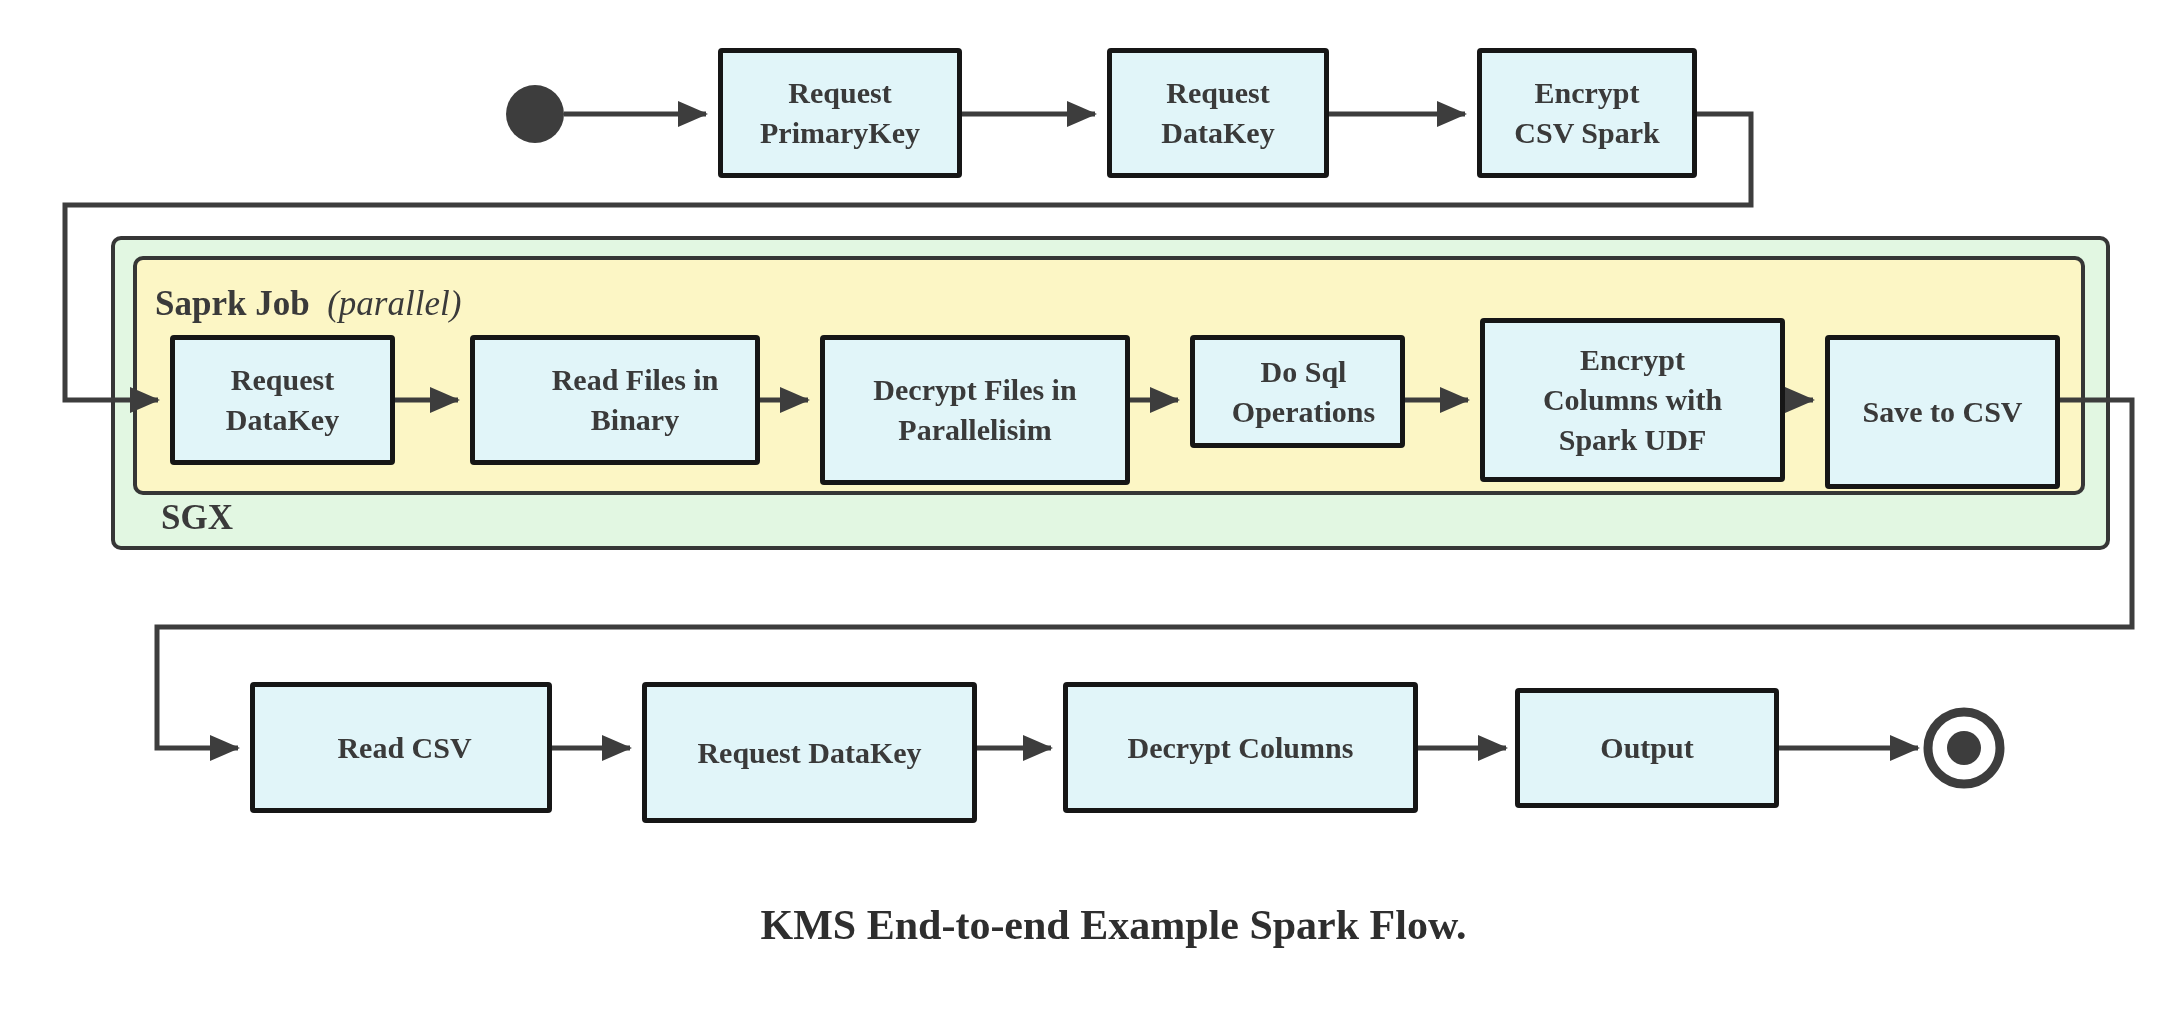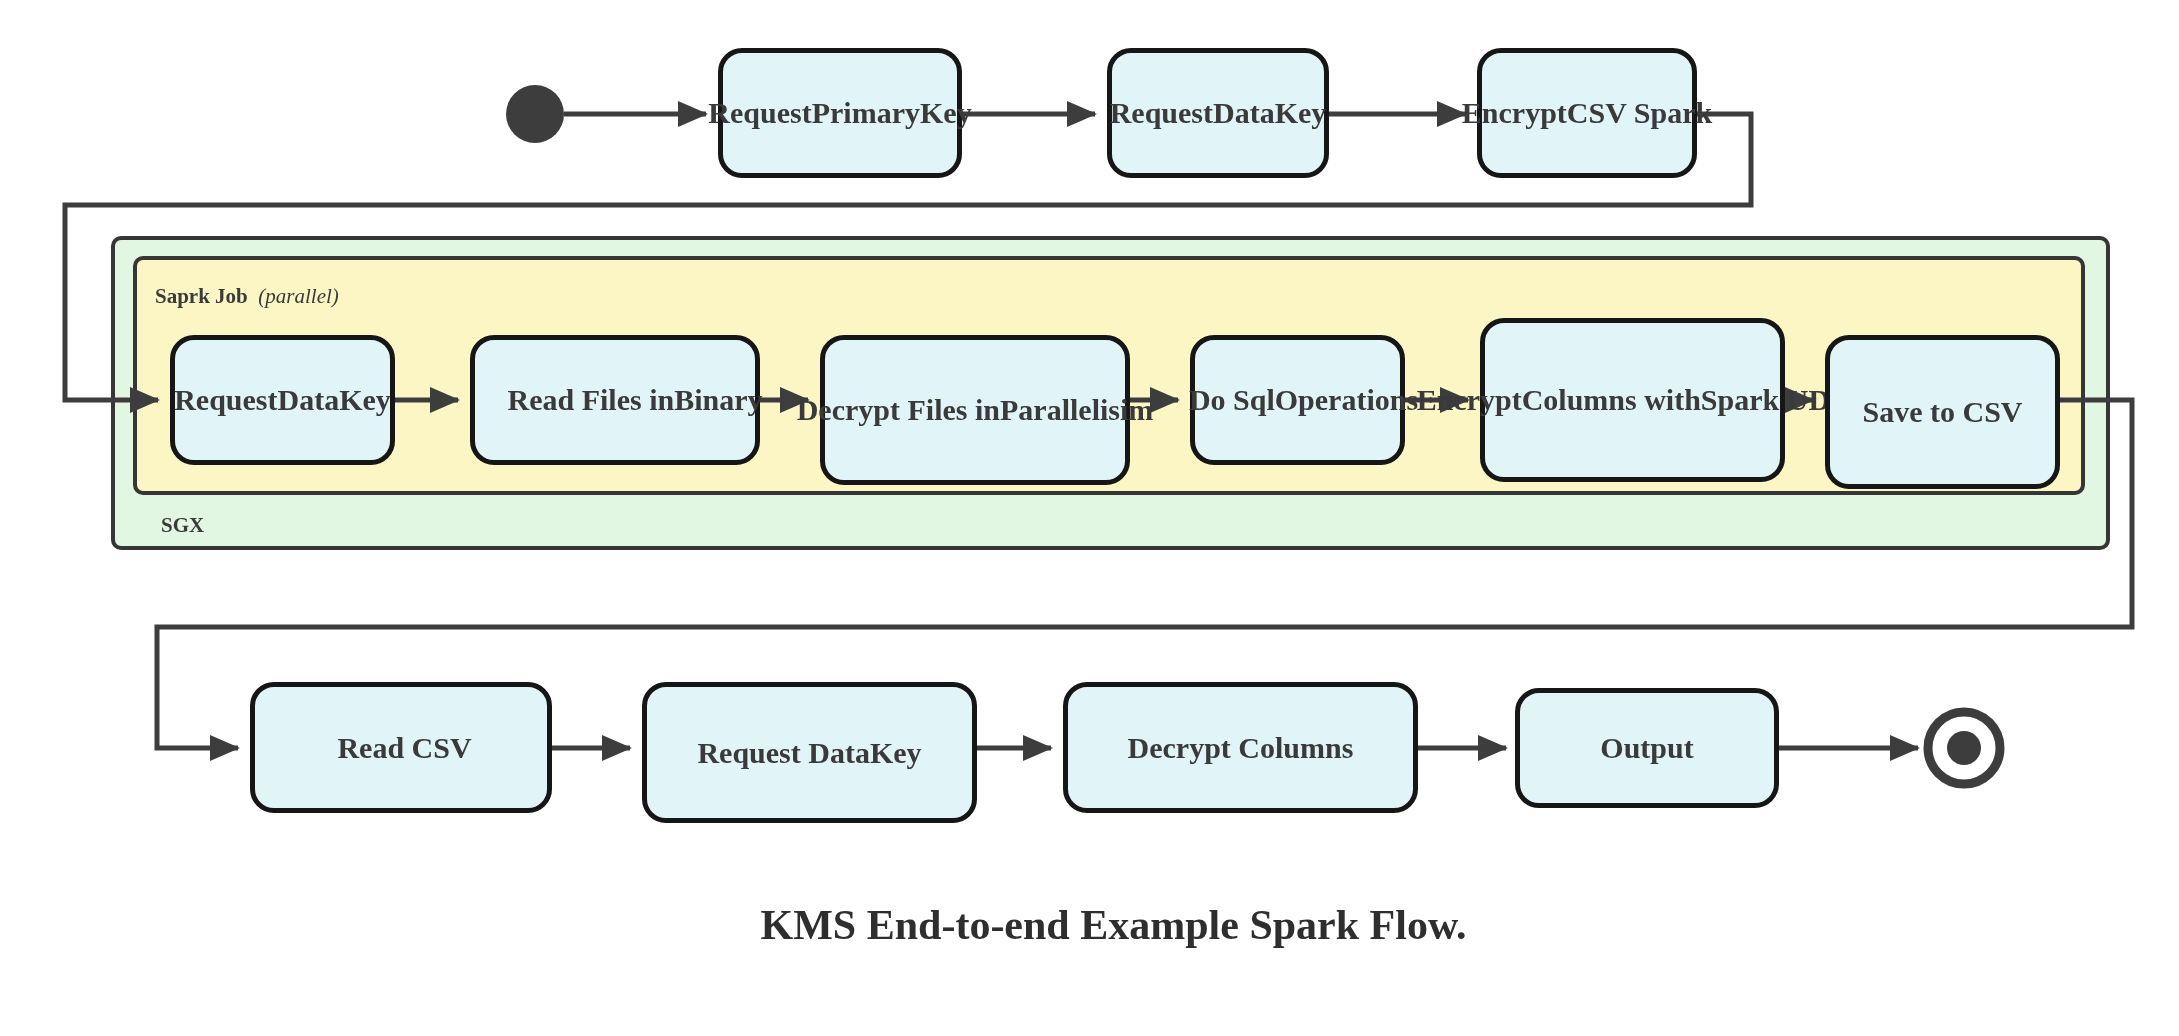--- a/index.html
+++ b/index.html
@@ -12,30 +12,30 @@
   }
   .container {
     position: absolute; box-sizing: border-box;
     border: 4px solid var(--container-border, #363636);
     border-radius: 10px;
   }
   .container.green { background: var(--sgx-fill, #e2f7e2); z-index: 1; }
   .container.yellow { background: var(--spark-fill, #fcf6c5); z-index: 2; }
   .container-label {
     position: absolute; color: var(--text, #3a3a3a);
-    font-size: 21px; font-weight: 700; white-space: nowrap;
+    font-size: 35px; font-weight: 700; white-space: nowrap;
   }
   .container-label .annot { font-weight: 400; font-style: italic; }
   svg.edges { position: absolute; left: 0; top: 0; z-index: 3; }
   .node {
     position: absolute; box-sizing: border-box; z-index: 4;
     background: var(--node-fill, #e1f5f9);
     border: 5px solid var(--node-border, #161616);
-    border-radius: 24px;
-    display: flex; flex-direction: row; align-items: center; justify-content: center;
+    border-radius: 4px;
+    display: flex; flex-direction: column; align-items: center; justify-content: center;
     color: var(--text, #3a3a3a); font-weight: 700; font-size: 30px; text-align: center;
   }
   .node .line { line-height: 40px; white-space: nowrap; }
   .caption {
     position: absolute; left: 0; top: 898px; width: 2179px; z-index: 4;
     text-align: center; text-indent: 48px;
     color: #2e2e2e; font-size: 42px; font-weight: 700; line-height: 54px;
   }
 </style>
 </head>
@@ -106,21 +106,21 @@
     <div class="line">DataKey</div>
   </div>
   <div class="node" style="left:470px; top:335px; width:290px; height:130px;padding-left:40px;">
     <div class="line">Read Files in</div>
     <div class="line">Binary</div>
   </div>
   <div class="node" style="left:820px; top:335px; width:310px; height:150px;">
     <div class="line">Decrypt Files in</div>
     <div class="line">Parallelisim</div>
   </div>
-  <div class="node" style="left:1190px; top:335px; width:215px; height:130px;padding-left:12px;">
+  <div class="node" style="left:1190px; top:335px; width:215px; height:113px;padding-left:12px;">
     <div class="line">Do Sql</div>
     <div class="line">Operations</div>
   </div>
   <div class="node" style="left:1480px; top:318px; width:305px; height:164px;">
     <div class="line">Encrypt</div>
     <div class="line">Columns with</div>
     <div class="line">Spark UDF</div>
   </div>
   <div class="node" style="left:1825px; top:335px; width:235px; height:154px;">
     <div class="line">Save to CSV</div>

